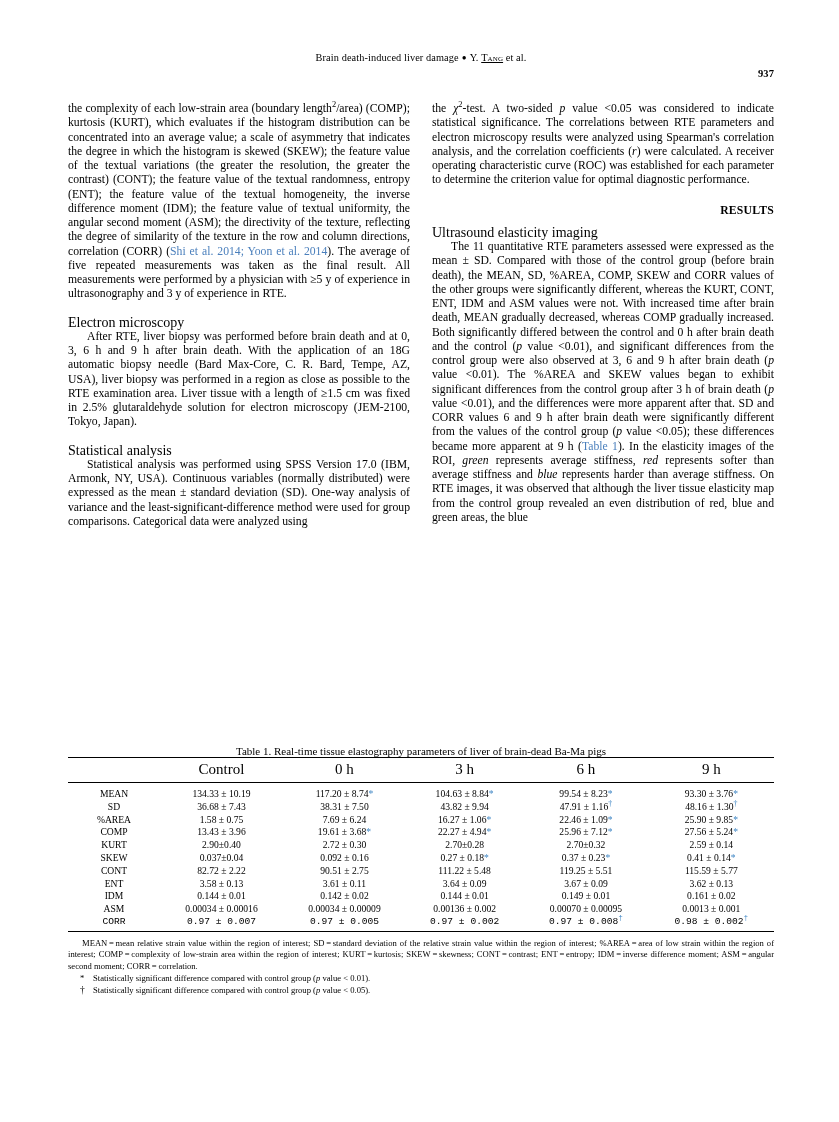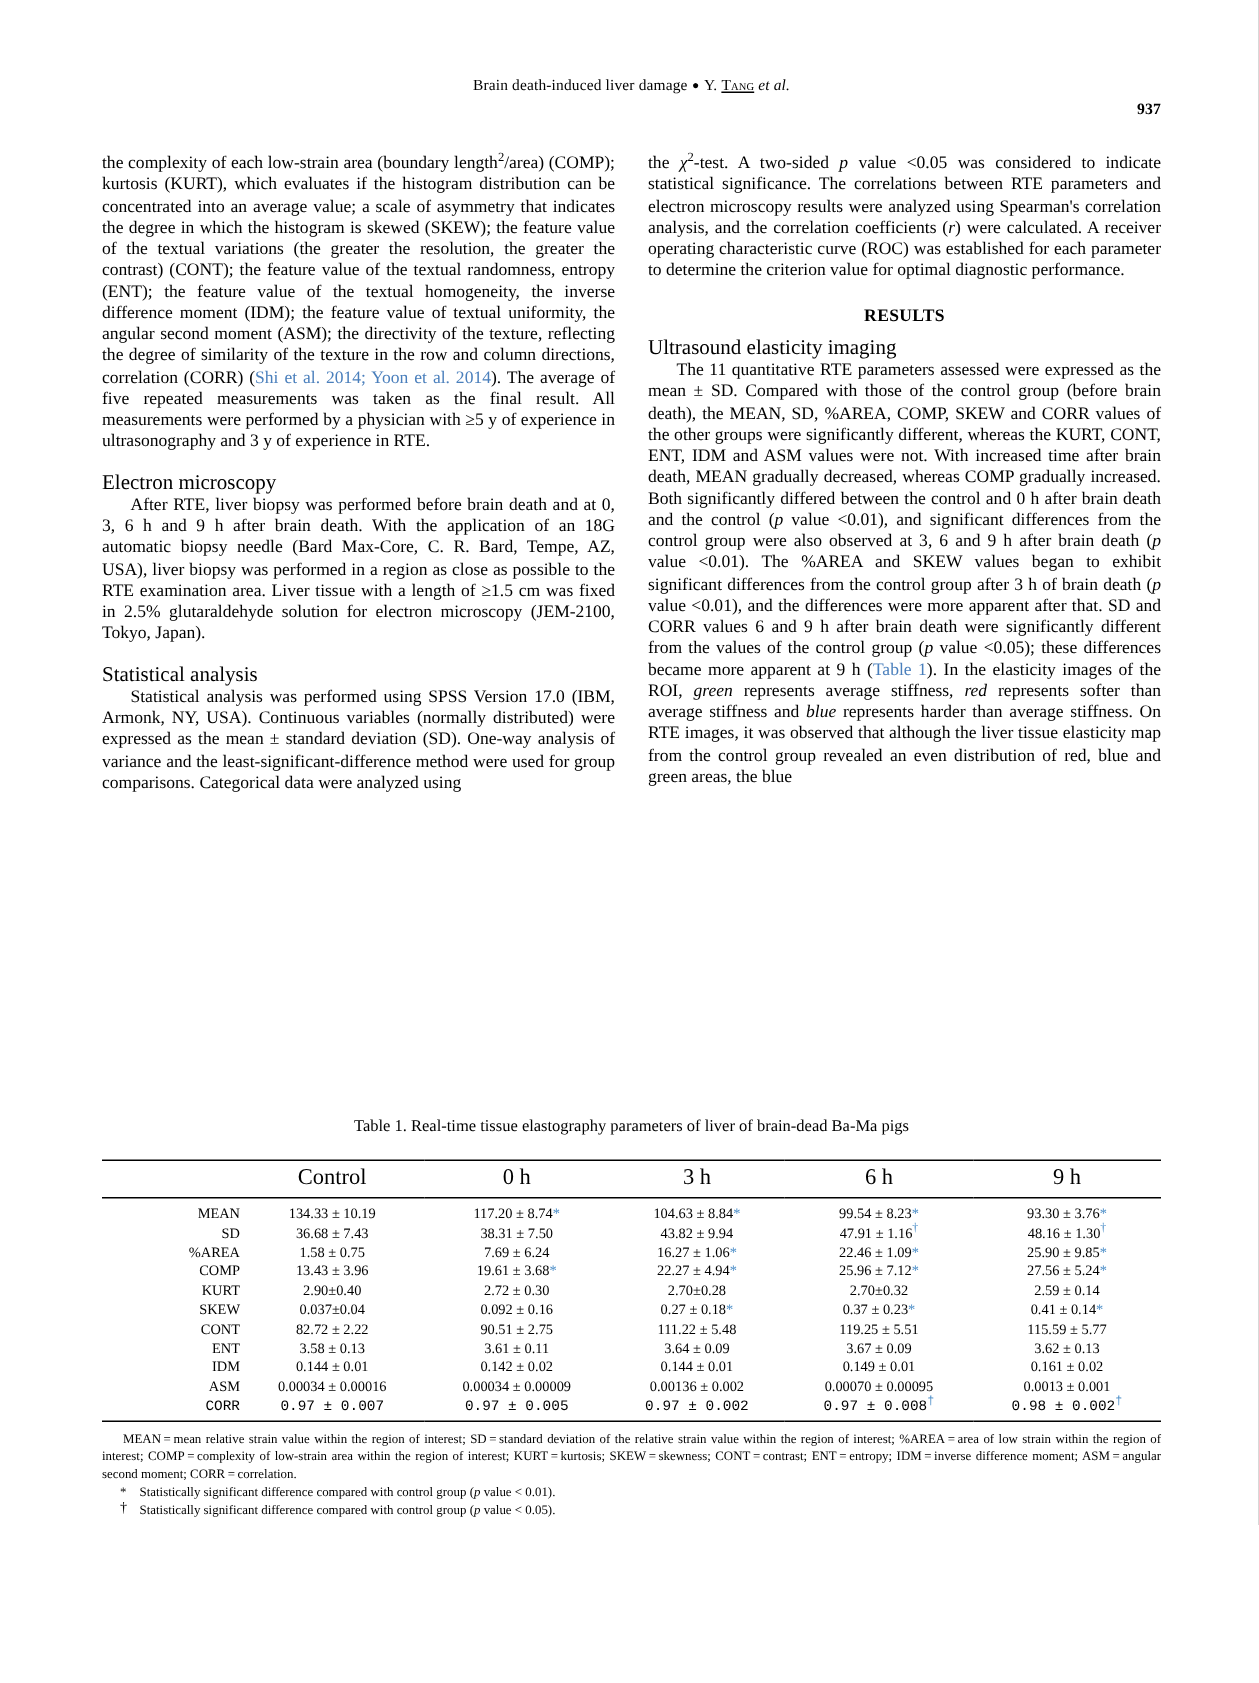--- a/index.html
+++ b/index.html
@@ -32,21 +32,21 @@
     align-items: baseline;
     justify-content: center;
     position: relative;
     font-size: 10.3px;
     color: #000;
     letter-spacing: 0.01em;
     height: 14px;
   }
   .rh-title { white-space: nowrap; }
   .rh-smallcaps { font-variant: small-caps; text-decoration: underline; }
-  .rh-italic { font-style: italic; }
+  .rh-italic { }
   .rh-page {
     position: absolute;
     right: 0;
     top: 16px;
     font-size: 10.5px;
     font-weight: bold;
   }
   .rh-bullet { padding: 0 3px; font-size: 8px; position: relative; top: -1px;}
 
   
@@ -70,39 +70,39 @@
   p.body.indent { text-indent: 19px; }
   .sec-head {
     font-size: 14px;
     line-height: 14.25px;
     margin: 14px 0 0 0;
   }
   .sec-head-center {
     font-size: 11.7px;
     line-height: 14.25px;
     font-weight: bold;
-    text-align: center;
+    text-align: right;
     margin: 16px 0 8px 0;
     letter-spacing: 0.02em;
   }
   .lnk { color: #4a7fbc; }
   .ital { font-style: italic; }
   sup.f { font-size: 0.72em; vertical-align: super; line-height: 0; }
 
   
   .table-block {
     position: absolute;
     left: 68px;
     top: 745px;
     width: 706px;
   }
   .table-caption {
     text-align: center;
     font-size: 11px;
-    margin-bottom: 16px;
+    margin-bottom: 0;
     color: #000;
   }
   table.rte {
     width: 100%;
     border-collapse: collapse;
     font-size: 9.6px;
     color: #000;
   }
   table.rte thead th {
     font-weight: normal;
@@ -114,21 +114,21 @@
   .rule-top { border-top: 1.3px solid #000; }
   .rule-mid { border-bottom: 0.9px solid #000; }
   .rule-bot { border-bottom: 1.3px solid #000; }
   table.rte tbody td {
     padding: 0.3px 0;
     text-align: center;
     line-height: 12.2px;
     white-space: nowrap;
   }
   table.rte tbody td.lbl {
-    text-align: right;
+    text-align: center;
     padding-left: 0;
   }
   table.rte tbody tr:first-child td { padding-top: 5px; }
   table.rte tbody tr:last-child td { padding-bottom: 3px; font-family: Liberation Mono, monospace; }
   .mark-dag { color: #3f86c4; font-size: 0.82em; vertical-align: super; line-height: 0; }
   .mark-ast { color: #3f86c4; }
 
   .foot {
     margin-top: 6px;
     font-size: 8.6px;

